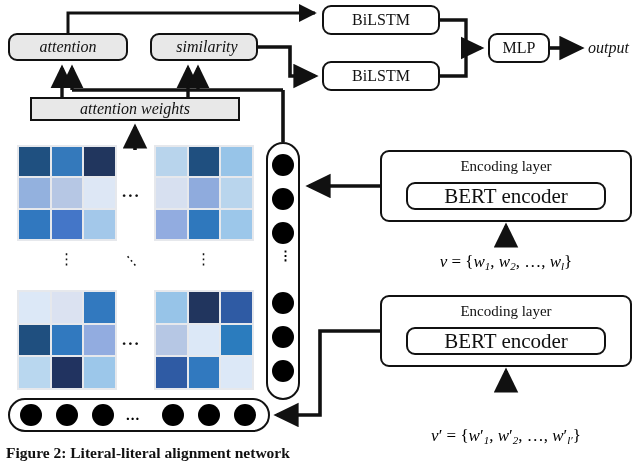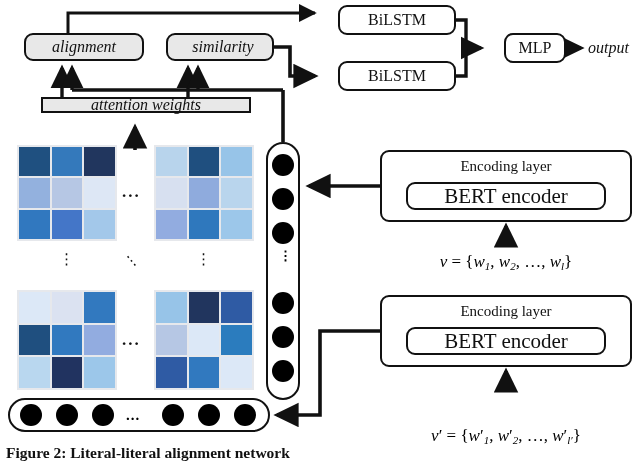--- a/index.html
+++ b/index.html
@@ -3,30 +3,30 @@
 <meta charset="utf-8">
 <style>
   html,body{margin:0;padding:0;background:#fff;}
   body{width:640px;height:472px;font-family:"Liberation Serif",serif;}
   #fig{position:relative;width:640px;height:472px;overflow:hidden;background:#fff;}
   svg#wires{position:absolute;left:0;top:0;width:640px;height:472px;}
 
   .node{position:absolute;box-sizing:border-box;display:flex;align-items:center;justify-content:center;
         background:#fff;border:2px solid #111;}
   .gray{background:#e8e8e8;}
-  .rnd{border-radius:9px;margin-left:16px;}
+  .rnd{border-radius:9px;}
   .sq{border-radius:0;}
   .ital{font-style:italic;font-family:"Liberation Serif",serif;}
   .lbl{font-size:15px;color:#111;line-height:1;white-space:nowrap;}
 
   #difference{left:8px;top:33px;width:120px;height:28px;}
   #difference .lbl{font-size:16px;}
   #similarity{left:150px;top:33px;width:108px;height:28px;padding-left:6px;}
   #similarity .lbl{font-size:16px;}
-  #attention{left:41px;top:97px;width:210px;height:16px;}
+  #attention{left:30px;top:97px;width:210px;height:24px;}
   #attention .lbl{font-size:16px;}
 
   #bilstm1{left:322px;top:5px;width:118px;height:30px;}
   #bilstm2{left:322px;top:61px;width:118px;height:30px;}
   #mlp{left:488px;top:33px;width:62px;height:30px;}
   #bilstm1 .lbl,#bilstm2 .lbl,#mlp .lbl{font-size:16px;}
 
   #outlabel{position:absolute;left:588px;top:39px;font-size:16px;font-style:italic;color:#111;}
 
   .enc{position:absolute;box-sizing:border-box;border:2px solid #111;border-radius:9px;background:#fff;}
@@ -109,21 +109,21 @@
 
       <path d="M380,331 L320,331 L320,415 L277,415" stroke-width="3.6" marker-end="url(#ahb)"></path>
 
       <path d="M506,243 L506,226" stroke-width="3.6" marker-end="url(#ahb)"></path>
 
       <path d="M506,388 L506,371" stroke-width="3.6" marker-end="url(#ahb)"></path>
     </g>
   </svg>
 
   <div class="node gray rnd" id="difference">
-    <span class="lbl ital">alignment</span>
+    <span class="lbl ital">attention</span>
   </div>
 
   <div class="node gray rnd" id="similarity">
     <span class="lbl ital">similarity</span>
   </div>
 
   <div class="node gray sq" id="attention">
     <span class="lbl ital">attention weights</span>
   </div>
 

